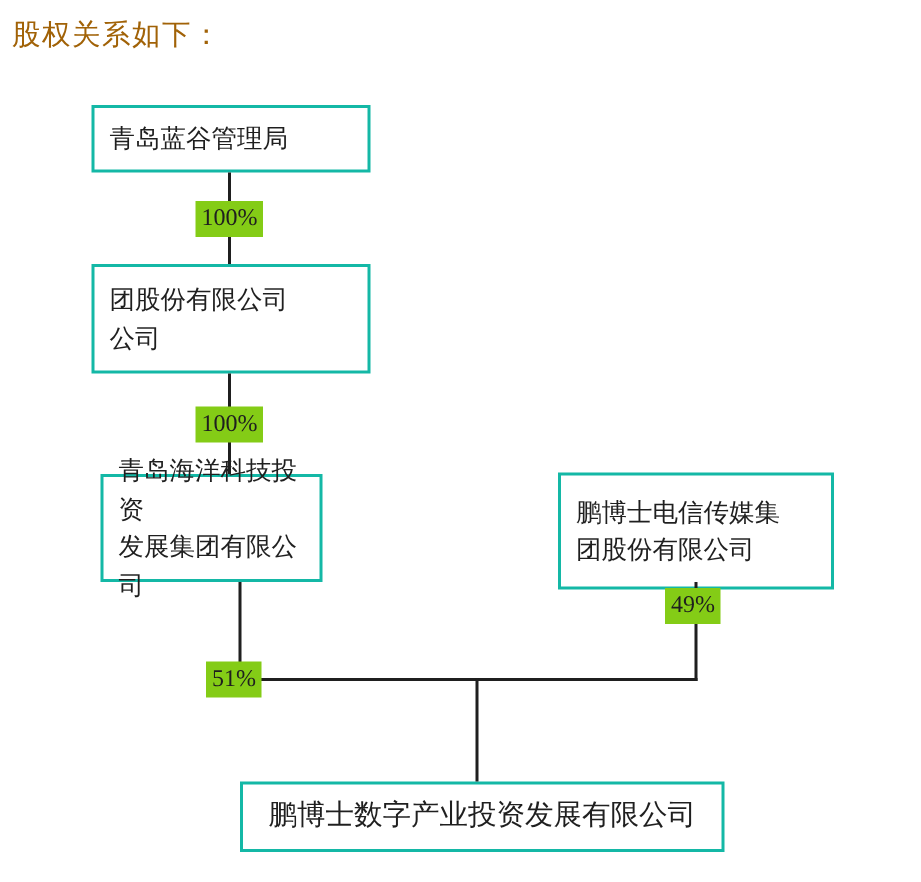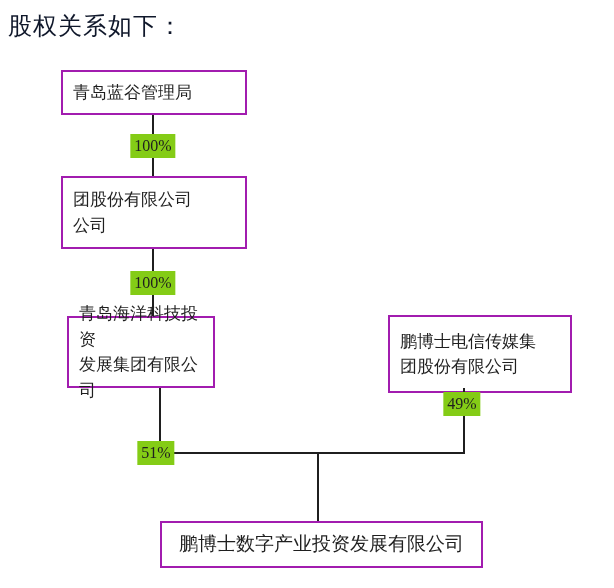--- a/index.html
+++ b/index.html
@@ -10,42 +10,42 @@
     background: #ffffff;
     font-family: "Liberation Sans", sans-serif;
     color: #1f1f1f;
     overflow: hidden;
   }
   .title {
     position: absolute;
     left: 8px;
     top: 10px;
     font-family: Liberation Mono, monospace;
-    font-size: 24px;
+    font-size: 19px;
     letter-spacing: 1px;
-    color: #0f172a;
+    color: #a16207;
   }
   .box {
     position: absolute;
-    border: 2px solid #a21caf;
+    border: 2px solid #14b8a6;
     background: #ffffff;
     box-sizing: border-box;
     display: flex;
     align-items: center;
     font-size: 17px;
     line-height: 1.5;
     white-space: pre-line;
     padding-left: 10px;
     padding-right: 4px;
   }
   .box .lbl { white-space: pre-line; }
   .b1 { left: 61px;  top: 70px;  width: 186px; height: 45px; }
   .b2 { left: 61px;  top: 176px; width: 186px; height: 73px; }
   .b3 { left: 67px;  top: 316px; width: 148px; height: 72px; }
-  .b4 { left: 388px; top: 315px; width: 184px; height: 78px; }
+  .b4 { left: 372px; top: 315px; width: 184px; height: 78px; }
   .b5 { left: 160px; top: 521px; width: 323px; height: 47px;
         justify-content: center; padding-left: 4px; font-size: 19px; }
   .vline, .hline { position: absolute; background: #1f1f1f; }
   .vline { width: 2px; }
   .hline { height: 2px; }
   .v1 { left: 152px; top: 115px; height: 61px; }
   .v2 { left: 152px; top: 249px; height: 67px; }
   .vL { left: 159px; top: 388px; height: 66px; }
   .vR { left: 463px; top: 388px; height: 66px; }
   .h1 { left: 159px; top: 452px; width: 306px; }

